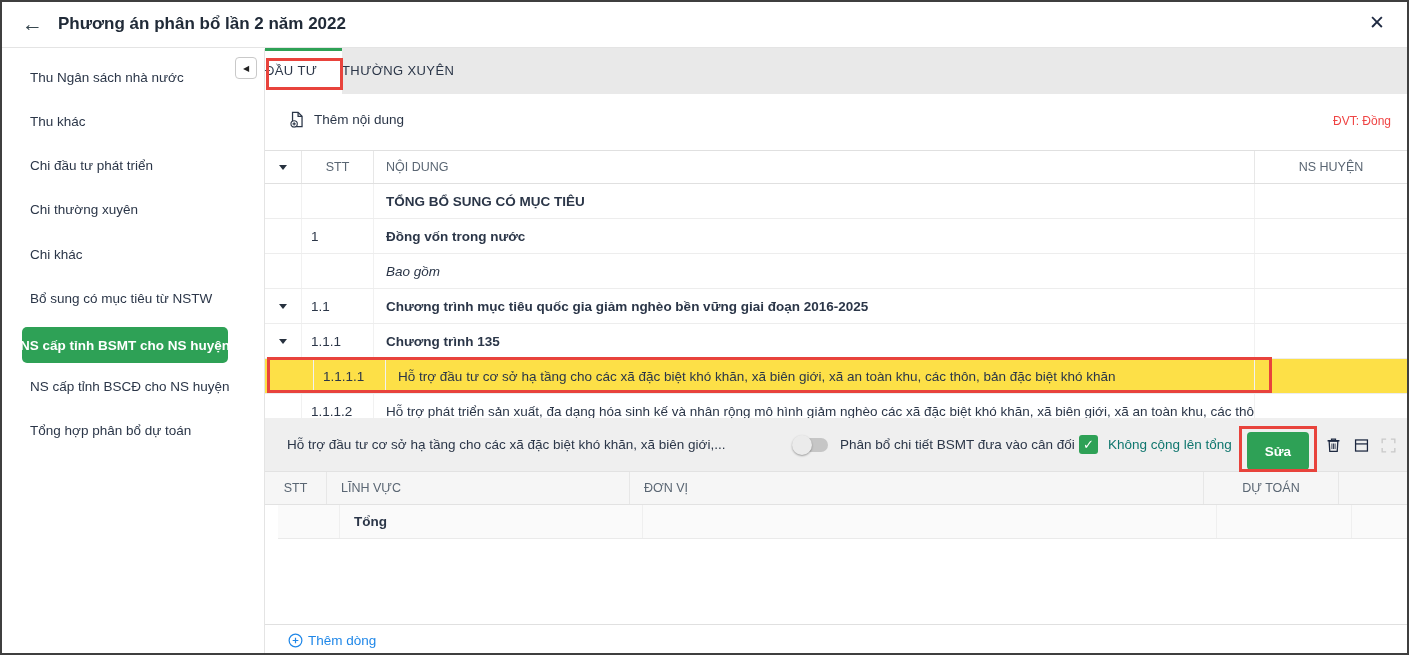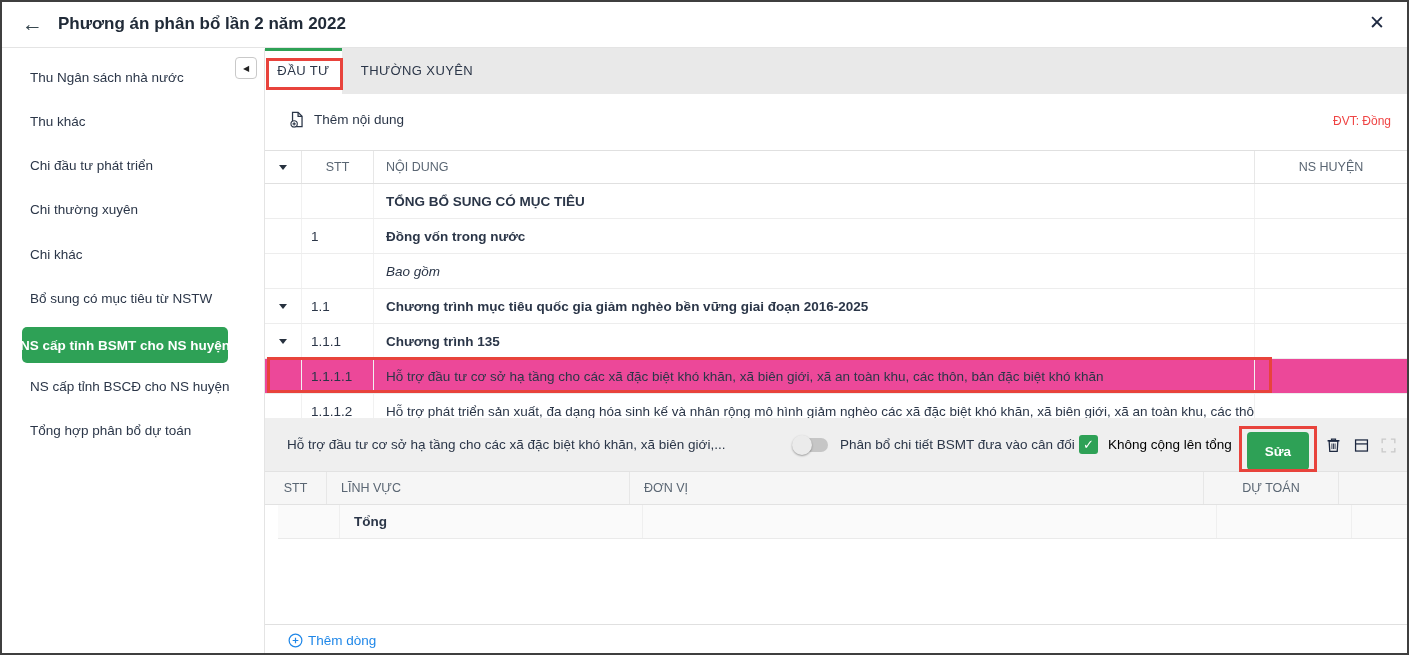--- a/index.html
+++ b/index.html
@@ -21,21 +21,21 @@
   .side-item { position:absolute; left:28px; font-size:13.5px; color:#2b3648; white-space:nowrap; cursor:pointer; }
   .side-item.selected {
     left:20px; width:206px; height:36px; background:#2ea156; color:#fff;
     font-weight:700; border-radius:5px; display:flex; align-items:center; justify-content:center;
   }
   .collapse-btn { position:absolute; left:233px; top:8px; width:22px; height:22px; border:1px solid #c9c9c9; border-radius:4px; background:#fff;
     display:flex; align-items:center; justify-content:center; font-size:8px; color:#222; cursor:pointer; }
 
   
   .tabbar { position:absolute; left:263px; top:45px; right:0; height:47px; background:#e9e9e9; }
-  .tab { position:absolute; top:0; height:47px; display:flex; align-items:center; justify-content:center;
+  .tab { position:absolute; top:0; height:47px; display:flex; align-items:center; 
     font-size:13px; font-weight:500; letter-spacing:.4px; color:#2b3648; cursor:pointer; }
   .tab.active { left:0; width:77px; background:#fff; }
   .tab.active .indicator { position:absolute; left:0; top:0; width:100%; height:4px; background:#2ea156; }
   .tab.inactive { left:77px; width:150px; }
 
   
   .toolbar { position:absolute; left:263px; top:92px; right:0; height:56px; background:#fff; }
   .add-content { position:absolute; left:22px; top:16px; display:flex; align-items:center; gap:8px; font-size:13.5px; color:#2b3648; cursor:pointer; }
   .unit-label { position:absolute; right:16px; top:20px; font-size:12px; color:#ef4444; }
 
@@ -46,32 +46,32 @@
   .mt-header > div { display:flex; align-items:center; border-right:1px solid #e7e7e7; }
   .mt-row { display:flex; height:35px; border-bottom:1px solid #ededed; font-size:13.5px; color:#2b3648; background:#fff; cursor:pointer; }
   .mt-row > div { display:flex; align-items:center; border-right:1px solid #f1f1f1; overflow:hidden; }
   .c-exp { width:37px; justify-content:center; }
   .c-stt { width:72px; padding-left:9px; }
   .mt-header .c-stt { justify-content:center; padding-left:0; }
   .c-content { flex:1; padding-left:12px; white-space:nowrap; }
   .c-ns { width:152px; justify-content:center; border-right:none !important; }
   .mt-row.bold .c-content { font-weight:700; }
   .mt-row.italic .c-content { font-style:italic; }
-  .mt-row.selected { background:#ec4899; }
+  .mt-row.selected { background:#fde047;padding-left:12px; }
   .caret { width:0; height:0; border-left:4px solid transparent; border-right:4px solid transparent; border-top:5px solid #27313f; }
 
   
   .detail-head { position:absolute; left:263px; top:416px; right:0; height:53px; background:#efefef; }
   .detail-title { position:absolute; left:22px; top:19px; width:500px; font-size:13.5px; color:#2b3648; white-space:nowrap; overflow:hidden; }
   .toggle { position:absolute; left:529px; top:20px; width:34px; height:14px; background:#c6c6c6; border-radius:7px; cursor:pointer; }
   .toggle .knob { position:absolute; left:-2px; top:-3px; width:20px; height:20px; border-radius:50%; background:#ebebeb; box-shadow:0 1px 2px rgba(0,0,0,.35); }
   .toggle-label { position:absolute; left:575px; top:19px; font-size:13.5px; color:#2b3648; }
   .checkbox { position:absolute; left:814px; top:17px; width:19px; height:19px; background:#2ea156; border-radius:3px;
     color:#fff; font-size:13px; display:flex; align-items:center; justify-content:center; cursor:pointer; }
-  .checkbox-label { position:absolute; left:843px; top:19px; font-size:13.5px; color:#000000; }
+  .checkbox-label { position:absolute; left:843px; top:19px; font-size:13.5px; color:#0f766e; }
   .edit-btn { position:absolute; left:982px; top:14px; width:62px; height:38px; background:#2ea156; color:#fff;
     font-size:13.5px; font-weight:700; border:none; border-radius:4px; cursor:pointer; }
   .icon-btn { position:absolute; top:17px; width:20px; height:20px; display:flex; align-items:center; justify-content:center; cursor:pointer; }
   .trash-btn { left:1058px; }
   .panel-btn { left:1086px; }
   .expand-btn { left:1113px; cursor:default; }
 
   
   .b-header { position:absolute; left:263px; top:469px; right:0; height:34px; background:#f6f6f6;
     border-top:1px solid #e2e2e2; border-bottom:1px solid #e2e2e2; display:flex; font-size:12.5px; color:#5a6673; font-weight:500; }

